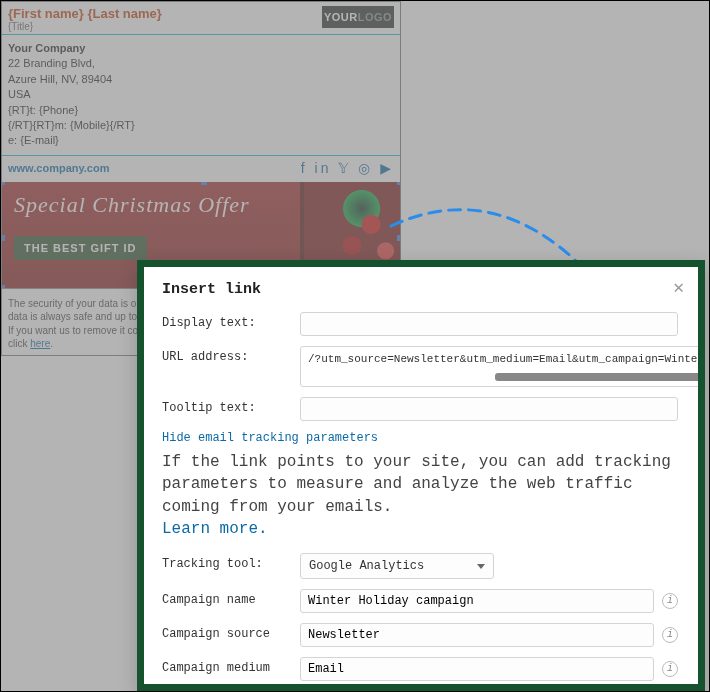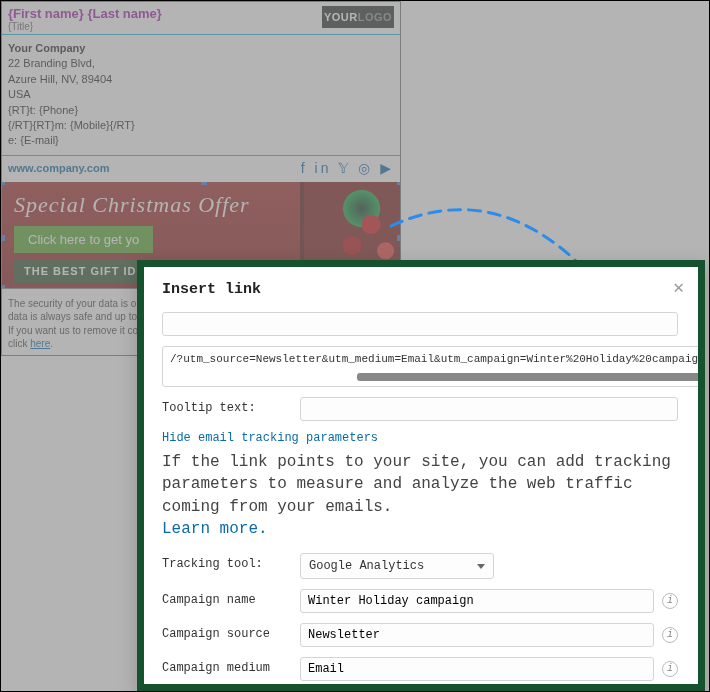--- a/index.html
+++ b/index.html
@@ -15,21 +15,21 @@
     position: relative;
     border: 1px solid #000;
   }
   .signature-editor {
     border: 1px solid #777;
     width: 400px;
     background: #fff;
   }
   .sig-row { border-bottom: 1px solid #1bb4d6; }
   .sig-top { display: flex; justify-content: space-between; padding: 4px 6px 2px 6px; align-items: flex-start;}
-  .name { color: #a21caf; font-weight: bold; font-size: 13px; }
+  .name { color: #c2410c; font-weight: bold; font-size: 13px; }
   .title { color: #666; font-size: 10px; }
   .logo {
     width: 72px; height: 22px; background: #2a2b2b; color: #fff;
     font-size: 11px; font-weight: bold; display: flex; align-items: center;
     justify-content: center; letter-spacing: 0.5px;
   }
   .logo span { color: #8b939c; }
   .sig-body { padding: 6px; font-size: 11px; color: #222; line-height: 1.4; }
   .sig-bottom {
     display: flex; justify-content: space-between; align-items: center;
@@ -194,21 +194,21 @@
       <span>f</span>
       <span>in</span>
       <span>𝕐</span>
       <span>◎</span>
       <span>▶</span>
     </span>
   </div>
   <div class="banner">
     <div class="ornament"></div>
     <div class="title1">Special Christmas Offer</div>
-    <div class="btn1">Click here to get yo</div><br>
+    <br>
     <div class="btn2">THE BEST GIFT ID</div>
     <div class="edit-handles">
       <div class="handle" style="top:-3px;left:-3px"></div>
       <div class="handle" style="top:-3px;right:-3px"></div>
       <div class="handle" style="bottom:-3px;left:-3px"></div>
       <div class="handle" style="bottom:-3px;right:-3px"></div>
       <div class="handle" style="top:-3px;left:50%"></div>
       <div class="handle" style="bottom:-3px;left:50%"></div>
       <div class="handle" style="top:50%;left:-3px"></div>
       <div class="handle" style="top:50%;right:-3px"></div>
@@ -229,26 +229,28 @@
     <path d="M 10 30 Q 140 -30 250 130" fill="none" stroke="#2a8ceb" stroke-width="3" stroke-dasharray="12 8" stroke-linecap="round"></path>
     <path d="M 238 120 L 250 134 L 262 116" fill="none" stroke="#2a8ceb" stroke-width="3" stroke-linecap="round" stroke-linejoin="round"></path>
   </svg>
 </div>
 
 <div class="modal">
   <h3>Insert link</h3>
   <span class="close">✕</span>
 
   <div class="row">
+    <div class="lbl">Display text:</div>
     <div class="fld">
         <input type="text" style="">
       </div>
   </div>
 
   <div class="row tall">
+    <div class="lbl">URL address:</div>
     <div class="fld">
       <div class="url-box">
         <span>/?utm_source=Newsletter&amp;utm_medium=Email&amp;utm_campaign=Winter%20Holiday%20campaign</span>
         <div class="scroll">
             <div class="thumb"></div>
           </div>
       </div>
     </div>
   </div>
 

